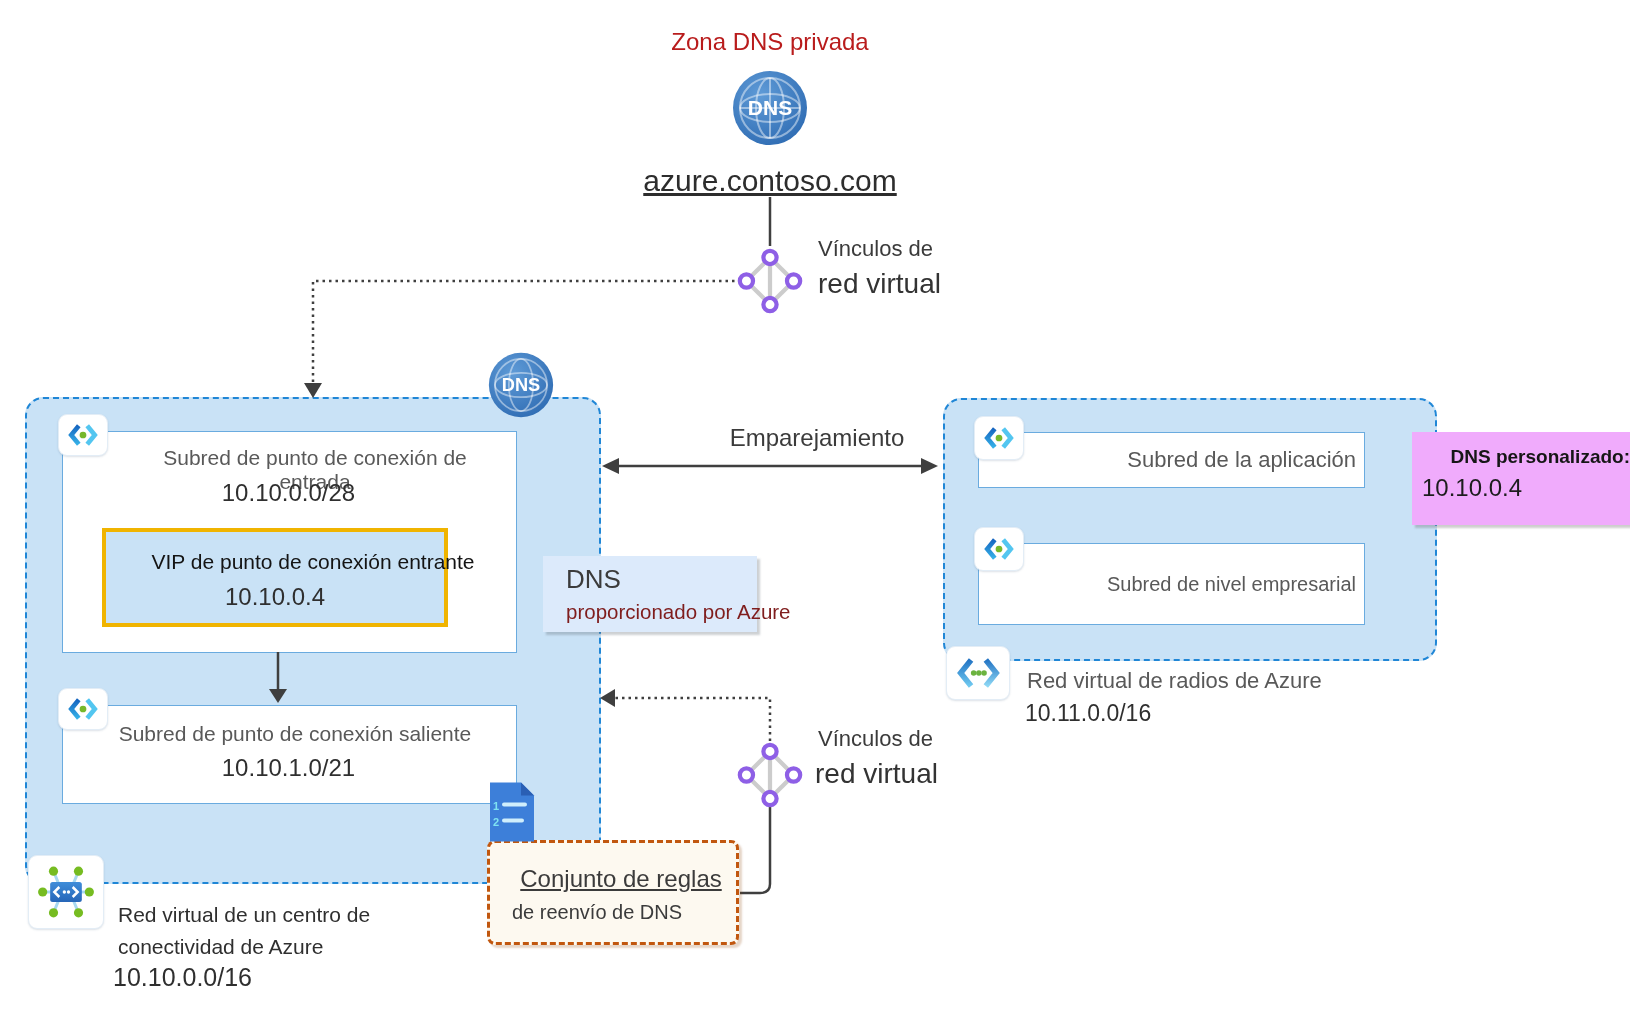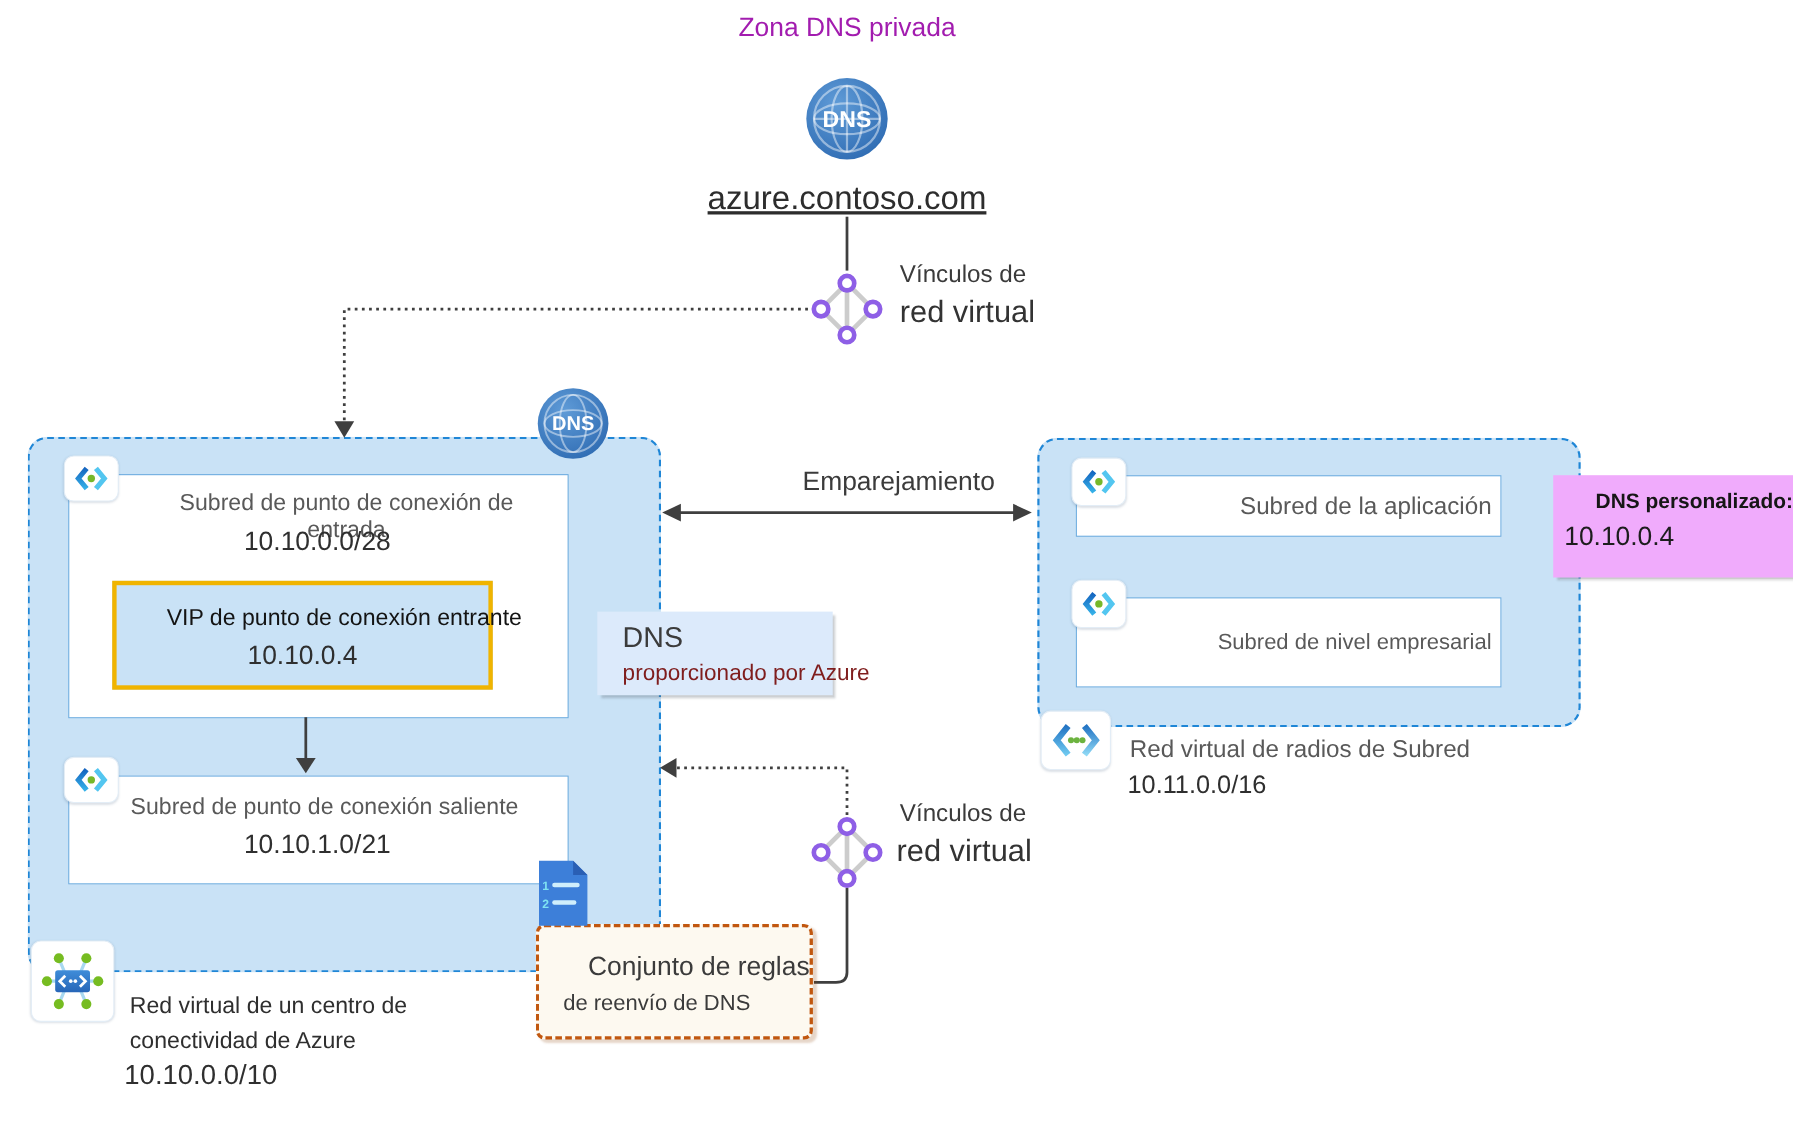--- a/index.html
+++ b/index.html
@@ -24,21 +24,21 @@
   .t-black{color:#141414;}
   svg{display:block;}
   .overlay{position:absolute;left:0;top:0;z-index:5;pointer-events:none;}
   .icon-hi{z-index:8;}
 </style>
 </head>
 <body>
 
 <div class="canvas">
 
-  <div class="abs ctr" style="left:620px;top:12px;width:300px;font-size:24px;color:#a21caf;">Zona DNS privada</div>
+  <div class="abs ctr" style="left:620px;top:28px;width:300px;font-size:24px;color:#b91c1c;">Zona DNS privada</div>
 
   <div class="abs icon-hi" style="left:732px;top:70px;width:76px;height:76px;">
     <svg width="76" height="76" viewBox="0 0 76 76">
       <defs>
           <radialGradient id="gb1" cx="38%" cy="32%" r="75%">
         <stop offset="0%" stop-color="#5f9bd7"></stop>
             <stop offset="100%" stop-color="#2f6cb3"></stop>
       </radialGradient>
         </defs>
       <circle cx="38" cy="38" r="37" fill="url(#gb1)"></circle>
@@ -170,21 +170,21 @@
           <circle cx="52" cy="11" r="5.5"></circle>
         <circle cx="9" cy="36" r="5.5"></circle>
           <circle cx="65" cy="36" r="5.5"></circle>
         <circle cx="22" cy="61" r="5.5"></circle>
           <circle cx="52" cy="61" r="5.5"></circle>
       </g>
     </svg>
   </div>
   <div class="abs t-dark" style="left:118px;top:903px;font-size:21px;">Red virtual de un centro de</div>
   <div class="abs t-dark" style="left:118px;top:935px;font-size:21px;">conectividad de Azure</div>
-  <div class="abs t-dark" style="left:113px;top:963px;font-size:25px;">10.10.0.0/10</div>
+  <div class="abs t-dark" style="left:113px;top:963px;font-size:25px;">10.10.0.0/16</div>
 
   <div class="float-box adns" style="left:543px;top:556px;width:214px;height:76px;"></div>
   <div class="abs" style="left:566px;top:564px;font-size:26px;color:#3b3b3b;z-index:6;">DNS</div>
   <div class="abs" style="left:566px;top:600px;font-size:20.5px;color:#7f1d1d;z-index:6;">proporcionado por Azure</div>
 
   <div class="abs ctr" style="left:700px;top:424px;width:234px;font-size:24px;color:#3b3b3b;">Emparejamiento</div>
 
   <div class="vnet" style="left:943px;top:398px;width:490px;height:259px;"></div>
 
   <div class="subnet" style="left:978px;top:432px;width:387px;height:56px;display:flex;align-items:center;justify-content:flex-end;padding-right:8px;box-sizing:border-box;">
@@ -238,21 +238,21 @@
             <stop offset="100%" stop-color="#8ed8f5"></stop>
         </linearGradient>
       </defs>
       <path d="M22 9 L10 24 L22 39" fill="none" stroke="url(#rg1)" stroke-width="6.5"></path>
       <circle cx="25" cy="24" r="3.2" fill="#6cb33f"></circle>
       <circle cx="31" cy="24" r="3.2" fill="#6cb33f"></circle>
       <circle cx="37" cy="24" r="3.2" fill="#6cb33f"></circle>
       <path d="M39 9 L51 24 L39 39" fill="none" stroke="url(#rg2)" stroke-width="6.5"></path>
     </svg>
   </div>
-  <div class="abs t-gray" style="left:1027px;top:668px;font-size:22px;">Red virtual de radios de Subred</div>
+  <div class="abs t-gray" style="left:1027px;top:668px;font-size:22px;">Red virtual de radios de Azure</div>
   <div class="abs t-dark" style="left:1025px;top:700px;font-size:23px;">10.11.0.0/16</div>
 
   <div class="abs icon-hi" style="left:737px;top:742px;width:66px;height:66px;">
     <svg width="66" height="66" viewBox="0 0 70 70">
       <g stroke="#cccccc" stroke-width="4.5">
         <line x1="35" y1="10" x2="10" y2="35"></line>
           <line x1="10" y1="35" x2="35" y2="60"></line>
         <line x1="35" y1="60" x2="60" y2="35"></line>
           <line x1="60" y1="35" x2="35" y2="10"></line>
         <line x1="35" y1="10" x2="35" y2="60"></line>
@@ -262,21 +262,21 @@
           <circle cx="10" cy="35" r="7"></circle>
         <circle cx="60" cy="35" r="7"></circle>
           <circle cx="35" cy="60" r="7"></circle>
       </g>
     </svg>
   </div>
   <div class="abs" style="left:818px;top:726px;font-size:22px;color:#3b3b3b;">Vínculos de</div>
   <div class="abs" style="left:815px;top:758px;font-size:28px;color:#333333;">red virtual</div>
 
   <div class="float-box ruleset" style="left:487px;top:840px;width:246px;height:99px;">
-    <div style="text-align:right;padding:22px 0 0 16px;font-size:24px;color:#3b3b3b;">Conjunto de reglas</div>
+    <div style="text-align:center;padding:22px 0 0 16px;font-size:24px;color:#3b3b3b;text-decoration:underline;">Conjunto de reglas</div>
     <div style="padding:8px 0 0 22px;font-size:20px;color:#3b3b3b;">de reenvío de DNS</div>
   </div>
 
   <svg class="overlay" width="1630" height="1023" viewBox="0 0 1630 1023">
 
     <line x1="770" y1="197" x2="770" y2="246" stroke="#3f3f3f" stroke-width="2.5"></line>
 
     <path d="M741 281 L313 281 L313 384" fill="none" stroke="#3f3f3f" stroke-width="2.5" stroke-dasharray="2.5 4"></path>
     <polygon points="313,398 304,383 322,383" fill="#3f3f3f"></polygon>
 

